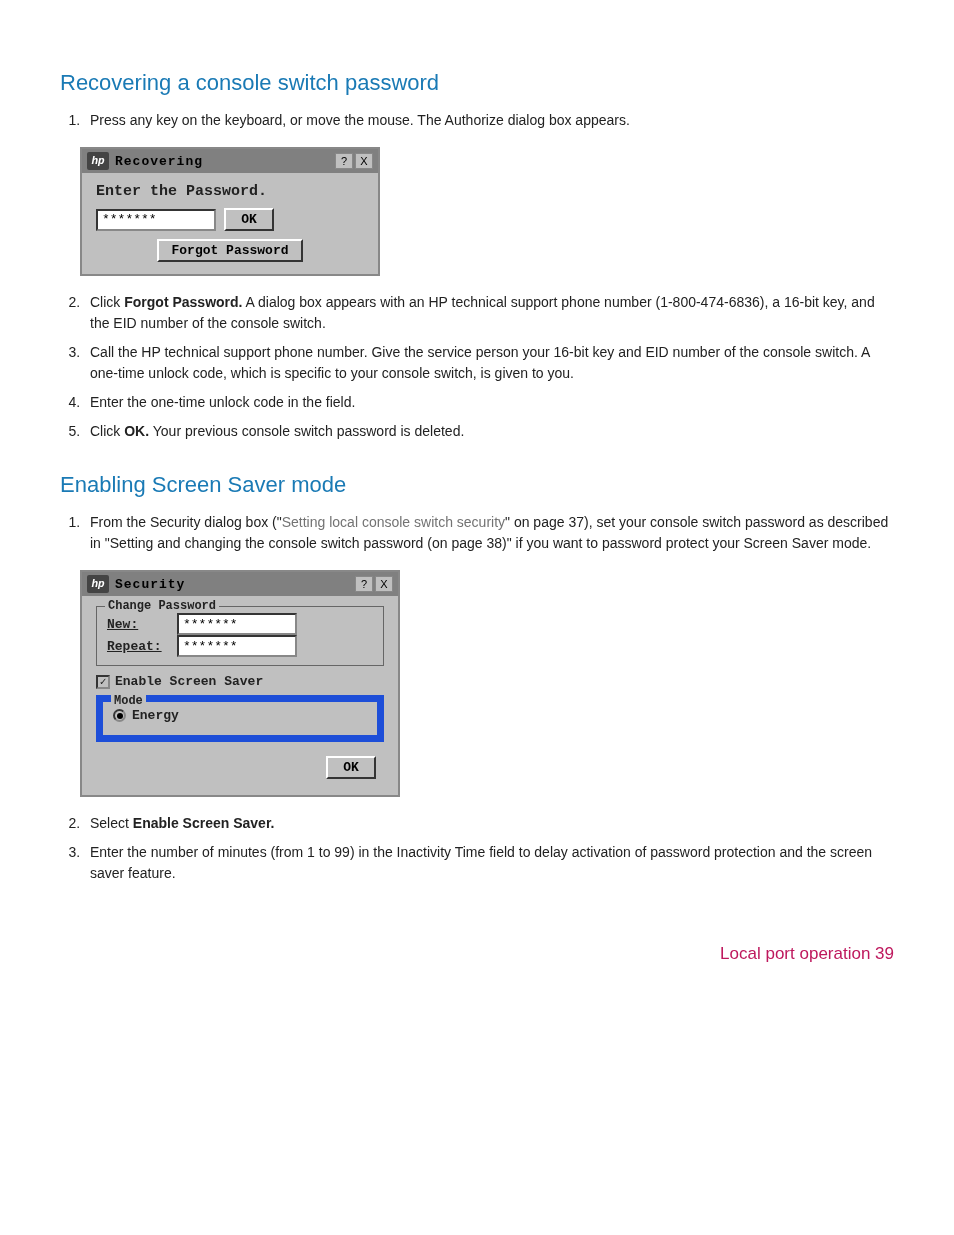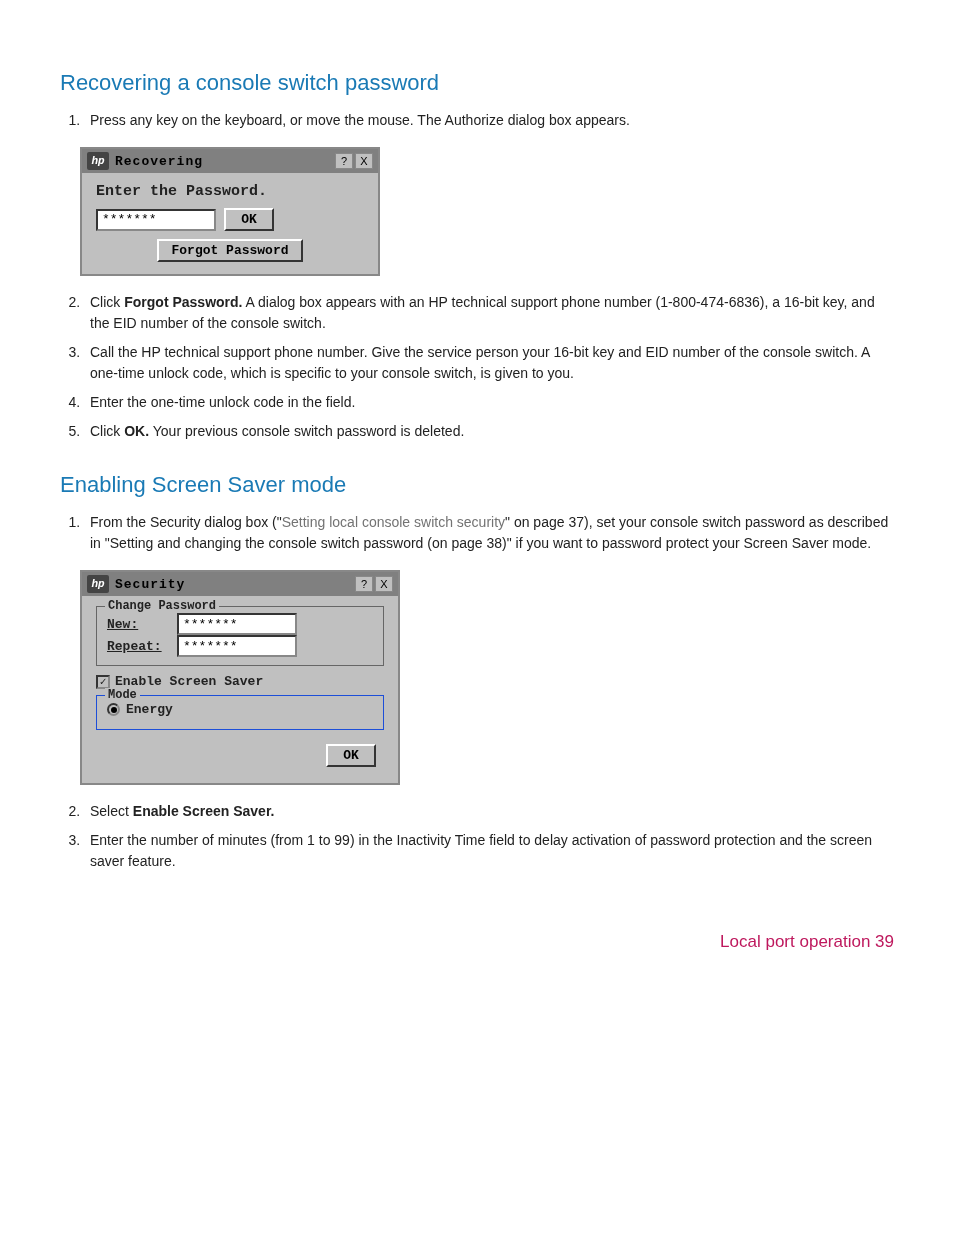--- a/index.html
+++ b/index.html
@@ -212,21 +212,21 @@
       font-family: 'Courier New', monospace;
       font-size: 13px;
       background: #fff;
       border: 2px inset #888;
       padding: 1px 3px;
       height: 20px;
       text-align: center;
     }
 
     .mode-group {
-      border: 1px solid #1d4ed8;
+      border: 7px solid #1d4ed8;
       padding: 6px 10px 8px 10px;
       margin-bottom: 8px;
       position: relative;
     }
 
     .mode-label {
       position: absolute;
       top: -8px;
       left: 8px;
       background: #c0c0c0;

